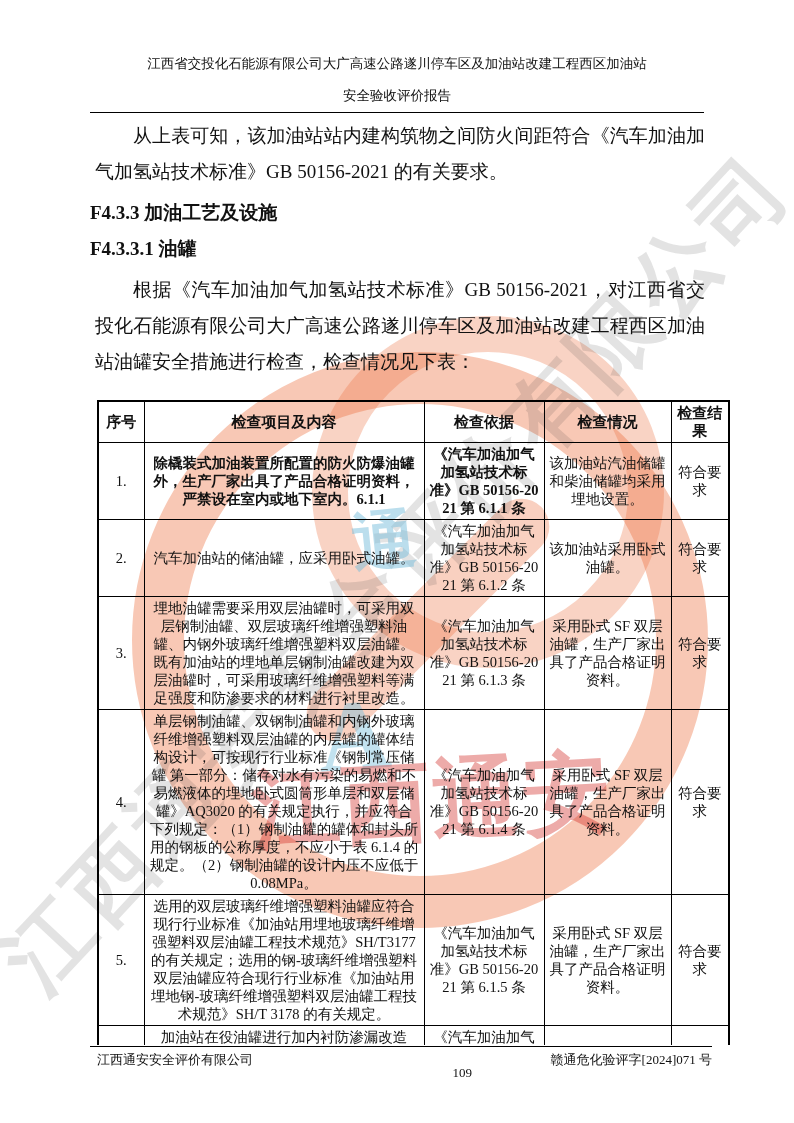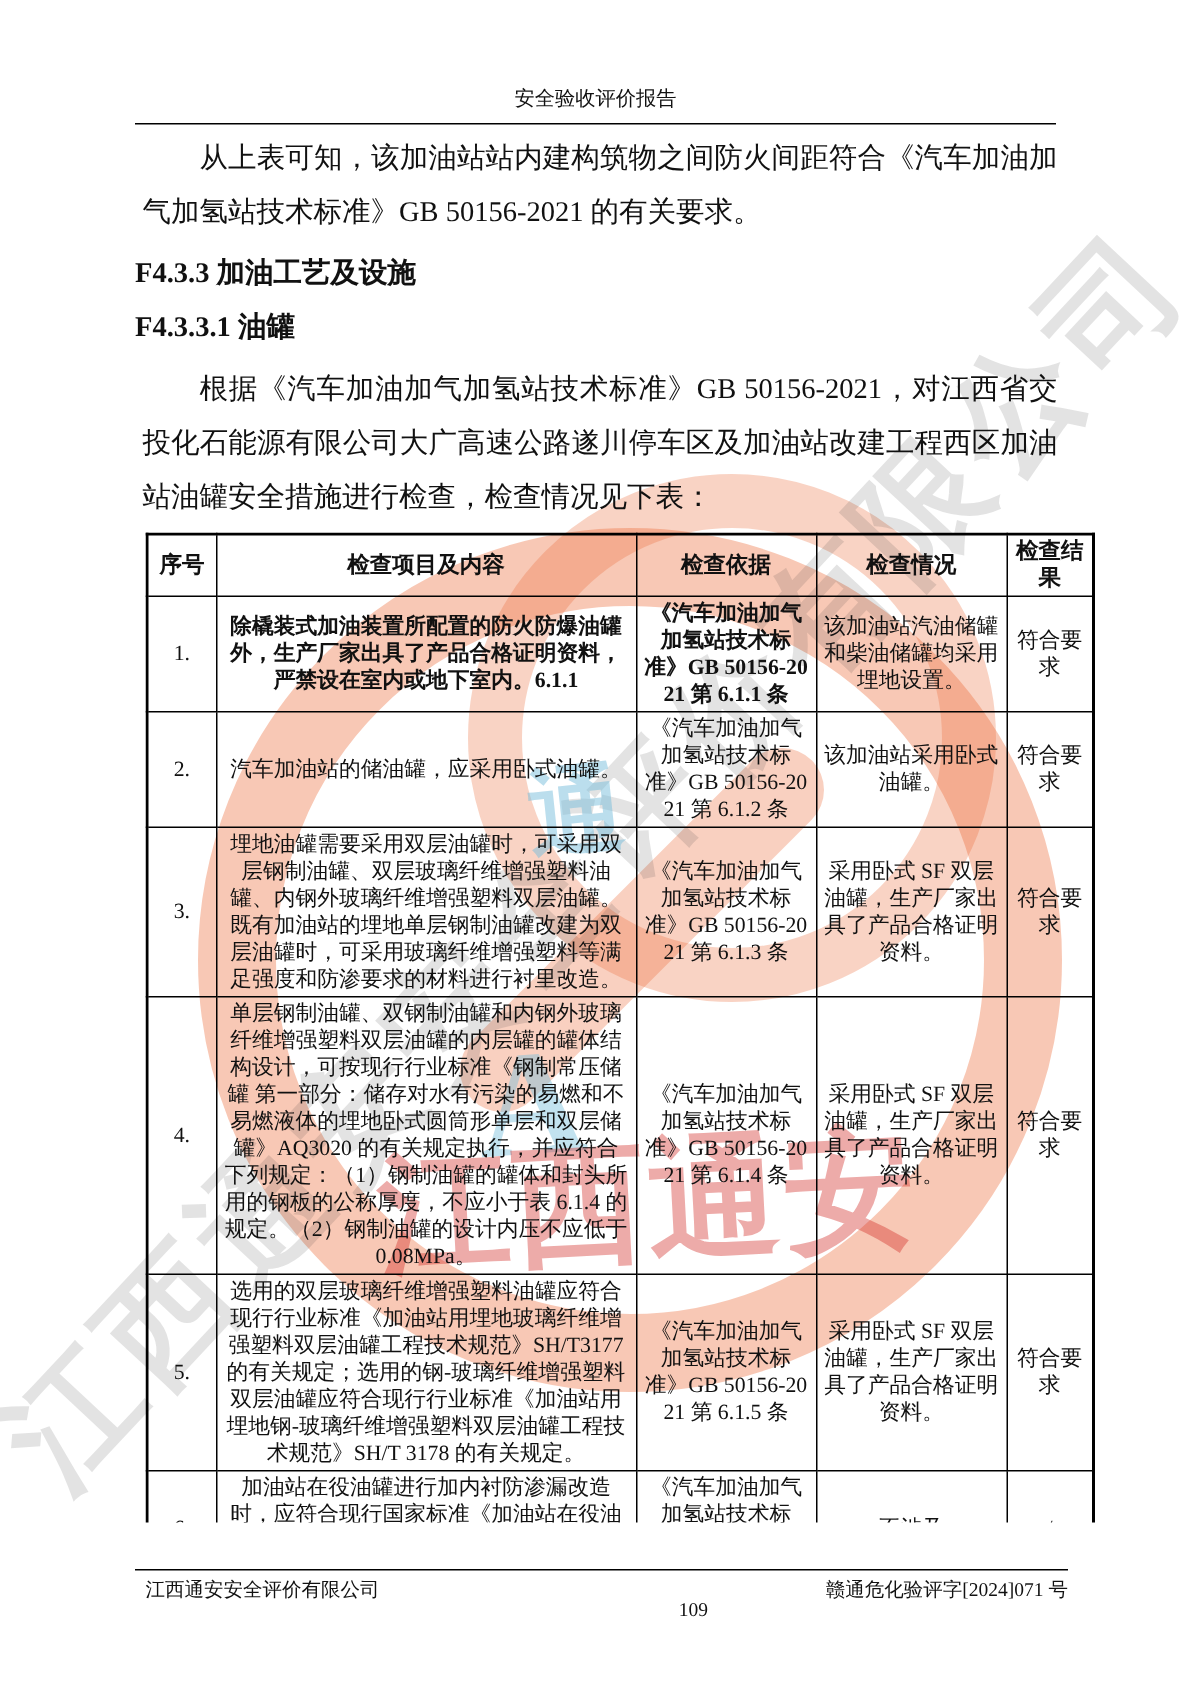--- a/index.html
+++ b/index.html
@@ -26,29 +26,29 @@
     position:absolute;left:352px;top:498px;font-size:64px;font-weight:bold;
     color:rgba(120,190,220,0.50);transform:rotate(-6deg);
   }
   .wm-blue2{
     position:absolute;left:318px;top:678px;font-size:100px;font-weight:bold;
     color:rgba(120,190,220,0.45);transform:rotate(-4deg);
   }
   
   .doc{position:relative;z-index:1;}
   .hdr{padding-top:54px;text-align:center;font-size:13.5px;line-height:20px;}
-  .hdr .l2{margin-top:2px;}
+  .hdr .l2{margin-top:12px;}
   .hdr-rule{margin:6px 90px 0 90px;border-bottom:1.8px solid #000;}
   .body-text{margin:0 84px 0 90px;}
   .para{font-size:19px;line-height:36px;text-indent:2em;margin:5px;text-align:justify;}
   .h-sec{font-size:19px;line-height:36px;font-weight:bold;margin:0;}
   .tbl-caption{font-size:17px;line-height:35px;text-align:center;margin:0;white-space:pre;}
   
   .table-clip{height:660px;overflow:hidden;margin-left:97px;}
-  table.insp{border-collapse:collapse;table-layout:fixed;width:631px;border:2px solid #000;}
+  table.insp{border-collapse:collapse;table-layout:fixed;width:631px;border:2px solid #000;margin-top:15px;}
   table.insp th,table.insp td{
     border:1px solid #000;vertical-align:middle;text-align:center;
     font-size:14.5px;line-height:18px;padding:2px 4px;
     font-weight:normal;word-break:break-all;
   }
   table.insp th{font-weight:bold;height:36px;font-size:15px;}
   td.c-basis,td.c-status{font-size:13.5px;}
   td.c-result{padding:2px 8px;}
   tr.bold-first td.c-item, tr.bold-first td.c-basis{font-weight:bold;}
   
@@ -75,20 +75,21 @@
     </svg>
     <div class="wm-diag">江西通安安全评价有限公司</div>
     <div class="wm-blue1">通</div>
     <div class="wm-blue2">A</div>
     <div class="wm-red">江西通安</div>
   </div>
 
   <div class="doc">
 
     <div class="hdr">
+      <div class="l1">江西省交投化石能源有限公司大广高速公路遂川停车区及加油站改建工程西区加油站</div>
       <div class="l2">安全验收评价报告</div>
     </div>
     <div class="hdr-rule"></div>
 
     <div class="body-text">
       <p class="para">从上表可知，该加油站站内建构筑物之间防火间距符合《汽车加油加气加氢站技术标准》GB 50156-2021 的有关要求。</p>
       <p class="h-sec">F4.3.3 加油工艺及设施</p>
       <p class="h-sec">F4.3.3.1 油罐</p>
       <p class="para">根据《汽车加油加气加氢站技术标准》GB 50156-2021，对江西省交投化石能源有限公司大广高速公路遂川停车区及加油站改建工程西区加油站油罐安全措施进行检查，检查情况见下表：</p>
     </div>

